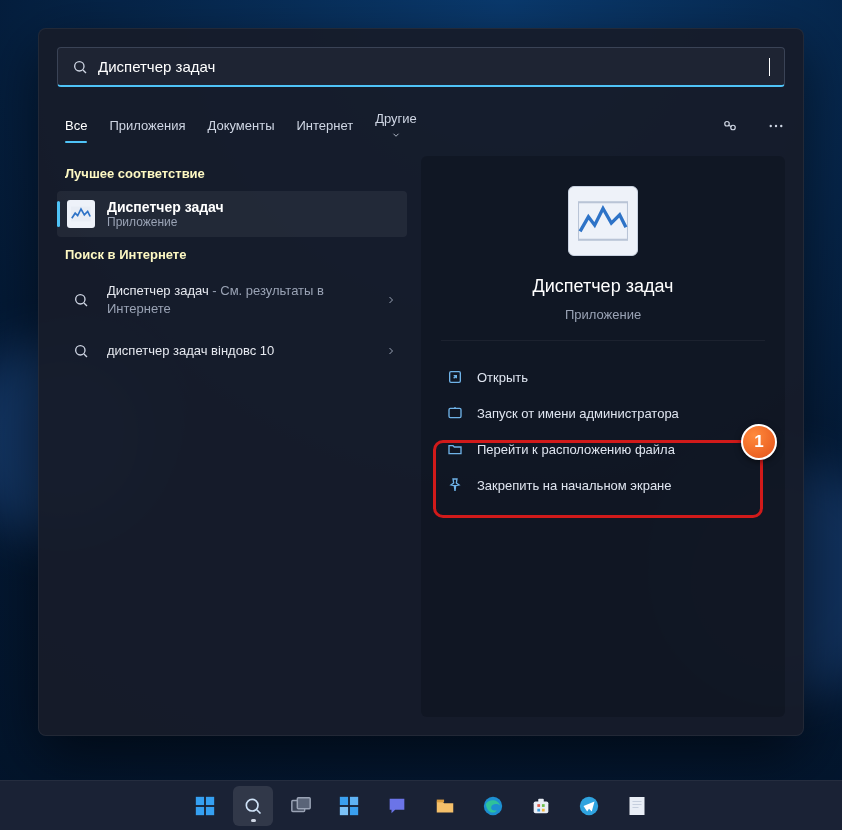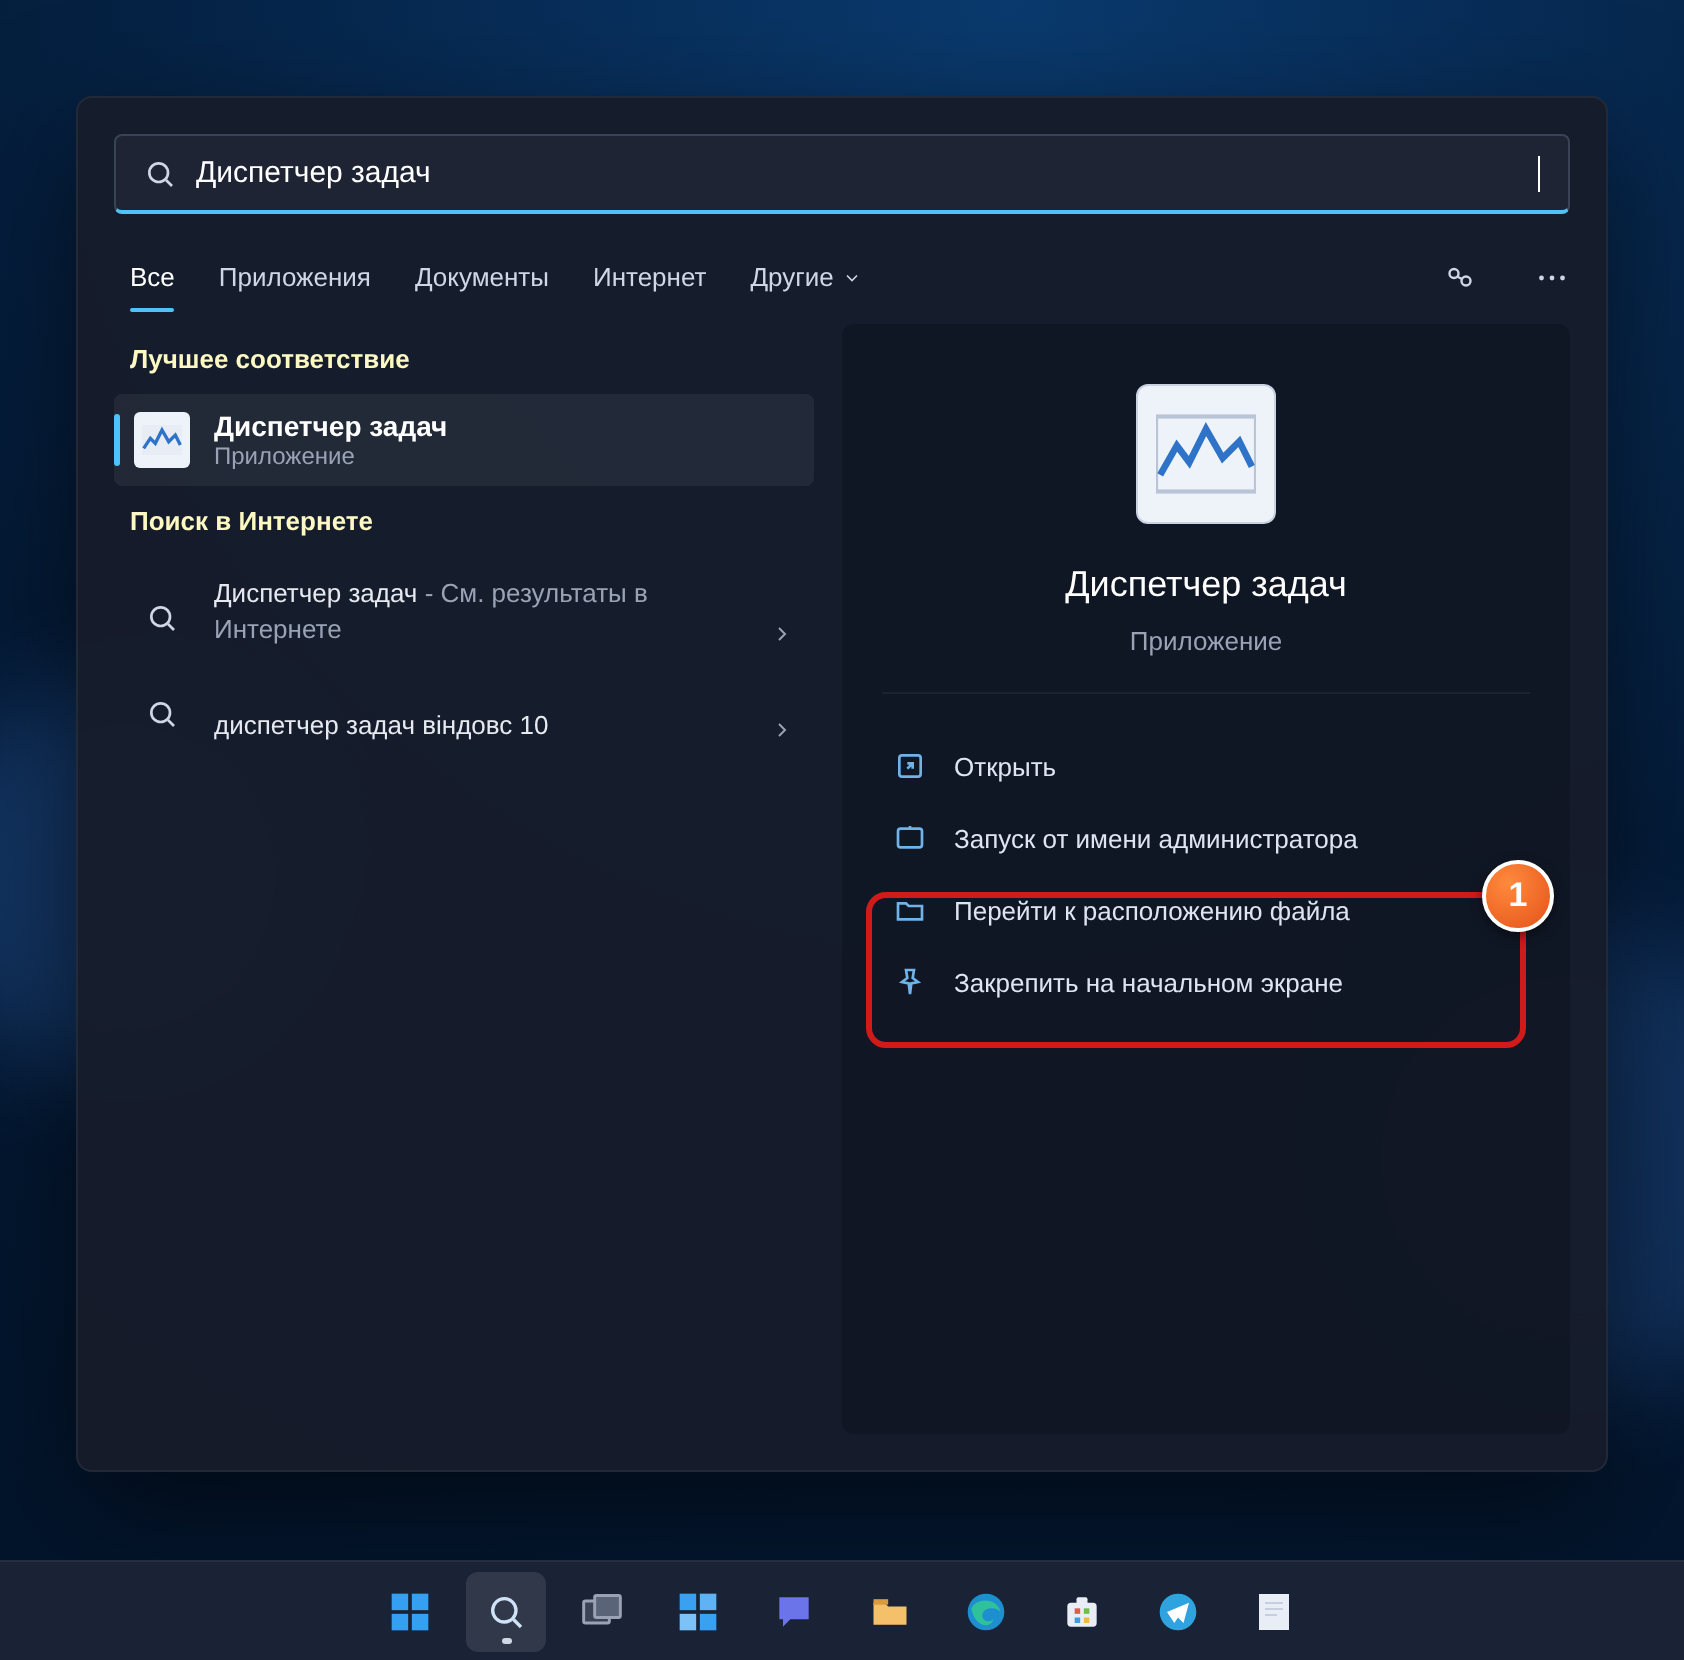--- a/index.html
+++ b/index.html
@@ -16,21 +16,20 @@
 
   .search-panel {
     position: absolute;
     top: 28px; left: 38px; right: 38px; bottom: 94px;
     background: rgba(22, 28, 41, 0.94);
     border: 1px solid rgba(255,255,255,0.06);
     border-radius: 8px;
     box-shadow: 0 20px 60px rgba(0,0,0,.55);
     display: flex; flex-direction: column;
     overflow: hidden;
-    margin-top: 20px;
   }
   .search-bar-wrap { padding: 18px 18px 8px 18px; }
   .search-bar {
     background: #1e2433;
     border: 1px solid #3a4356;
     border-bottom: 2px solid #4fc3f7;
     border-radius: 4px;
     height: 40px;
     display: flex; align-items: center;
     padding: 0 14px;
@@ -46,21 +45,21 @@
 
   .tabs-row {
     display: flex; align-items: center; gap: 22px;
     padding: 10px 12px 0 26px;
     font-size: 13px;
     color: #cfd6e4;
   }
   .tab { padding: 6px 0 10px; cursor: pointer; position: relative; }
   .tab.active { color: #fff; }
   .tab.active::after { content:""; position:absolute; left:0; bottom:0; width:22px; height:2px; background:#4fc3f7; border-radius:2px; }
-  .tab-drop { display:flex; align-items:center; gap:4px; }
+  .tab-drop { display:flex; align-items:center; gap:4px;flex-direction:column; }
   .tabs-right { margin-left: auto; display:flex; gap:16px; align-items:center; }
   .icon-btn { padding:4px 6px; cursor:pointer; color:#cfd6e4; }
 
   .panel-body { flex:1; display:flex; gap:14px; padding: 6px 18px 18px 18px; overflow:hidden; }
   .left-col { width: 350px; display:flex; flex-direction:column; }
   .section-title { font-size: 13px; font-weight:600; color:#fef9c3; padding: 10px 8px 10px 8px; }
 
   .best-match {
     background: rgba(255,255,255,0.06);
     border-radius: 4px;
@@ -69,21 +68,21 @@
   }
   .best-match::before { content:""; position:absolute; left:0; top:10px; bottom:10px; width:3px; background:#4fc3f7; border-radius:2px; }
   .app-icon-sm {
     width:28px; height:28px; background:#eef2f9; border-radius:3px;
     display:flex; align-items:center; justify-content:center; flex:none;
   }
   .bm-text .t1 { font-size:14px; font-weight:600; color:#fff; }
   .bm-text .t2 { font-size:12px; color:#9aa3b5; }
 
   .web-item {
-    display:flex; align-items:flex-end; gap:12px;
+    display:flex; align-items:center; gap:12px;
     padding: 10px 10px; border-radius:4px; cursor:pointer;
   }
   .circ-icon {
     width:28px; height:28px; display:flex; align-items:center; justify-content:center; flex:none;
   }
   .web-text { flex:1; font-size:13px; color:#e6e9f0; line-height:1.35; }
   .web-text .dim { color:#9aa3b5; }
   .chev { color:#9aa3b5; flex:none; }
 
   .right-col {

